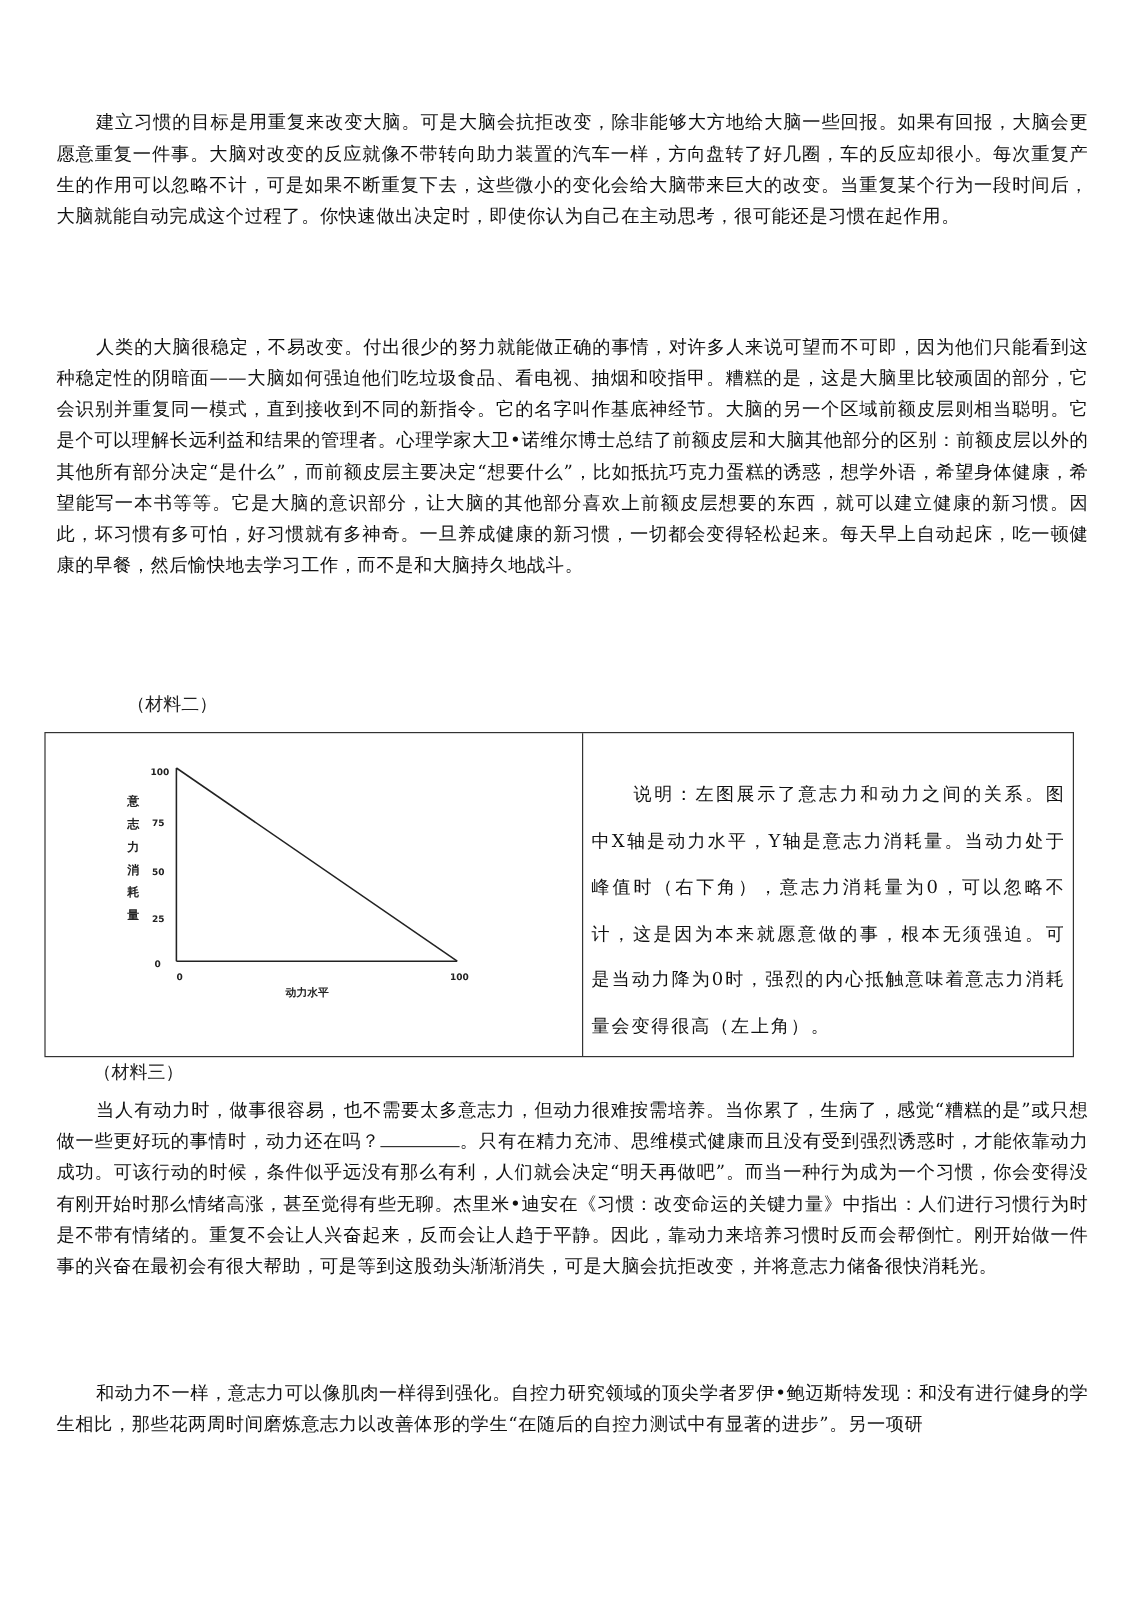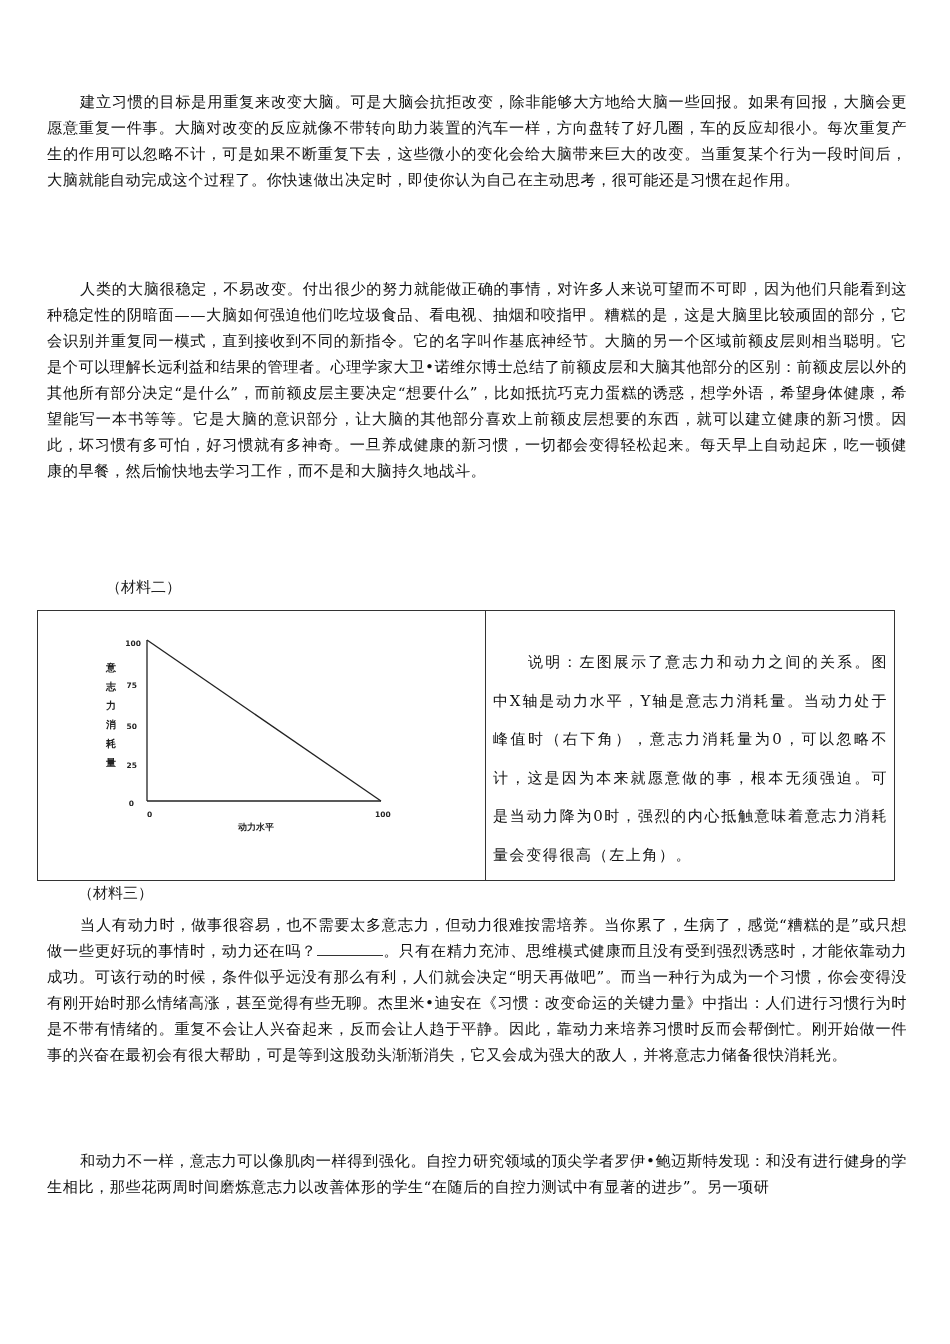--- a/index.html
+++ b/index.html
@@ -55,16 +55,16 @@
       <text x="200" y="219" font-family="DejaVu Sans, sans-serif" font-size="9" font-weight="bold" fill="#222">动力水平</text>
     </svg>
   </div>
   <div class="divider"></div>
   <p class="note indent" style="text-indent:35px;">说明：左图展示了意志力和动力之间的关系。图中X轴是动力水平，Y轴是意志力消耗量。当动力处于峰值时（右下角），意志力消耗量为0，可以忽略不计，这是因为本来就愿意做的事，根本无须强迫。可是当动力降为0时，强烈的内心抵触意味着意志力消耗量会变得很高（左上角）。</p>
 </div>
 
 <div class="label" style="top:884px;text-align:right;">（材料三）</div>
 
 <p class="para indent" style="top:912px;">
-  <span>当人有动力时，做事很容易，也不需要太多意志力，但动力很难按需培养。当你累了，生病了，感觉“糟糕的是”或只想做一些更好玩的事情时，动力还在吗？</span><span class="blank"></span><span>。只有在精力充沛、思维模式健康而且没有受到强烈诱惑时，才能依靠动力成功。可该行动的时候，条件似乎远没有那么有利，人们就会决定“明天再做吧”。而当一种行为成为一个习惯，你会变得没有刚开始时那么情绪高涨，甚至觉得有些无聊。杰里米•迪安在《习惯：改变命运的关键力量》中指出：人们进行习惯行为时是不带有情绪的。重复不会让人兴奋起来，反而会让人趋于平静。因此，靠动力来培养习惯时反而会帮倒忙。刚开始做一件事的兴奋在最初会有很大帮助，可是等到这股劲头渐渐消失，它又会成为强大的敌人，并将意志力储备很快消耗光。</span>
+  <span>当人有动力时，做事很容易，也不需要太多意志力，但动力很难按需培养。当你累了，生病了，感觉“糟糕的是”或只想做一些更好玩的事情时，动力还在吗？</span><span class="blank"></span><span>。只有在精力充沛、思维模式健康而且没有受到强烈诱惑时，才能依靠动力成功。可该行动的时候，条件似乎远没有那么有利，人们就会决定“明天再做吧”。而当一种行为成为一个习惯，你会变得没有刚开始时那么情绪高涨，甚至觉得有些无聊。杰里米•迪安在《习惯：改变命运的关键力量》中指出：人们进行习惯行为时是不带有情绪的。重复不会让人兴奋起来，反而会让人趋于平静。因此，靠动力来培养习惯时反而会帮倒忙。刚开始做一件事的兴奋在最初会有很大帮助，可是等到这股劲头渐渐消失，可是大脑会抗拒改变，并将意志力储备很快消耗光。</span>
 </p>
 
 <p class="para indent" style="top:1148px;">和动力不一样，意志力可以像肌肉一样得到强化。自控力研究领域的顶尖学者罗伊•鲍迈斯特发现：和没有进行健身的学生相比，那些花两周时间磨炼意志力以改善体形的学生“在随后的自控力测试中有显著的进步”。另一项研</p>
 
 </body></html>

